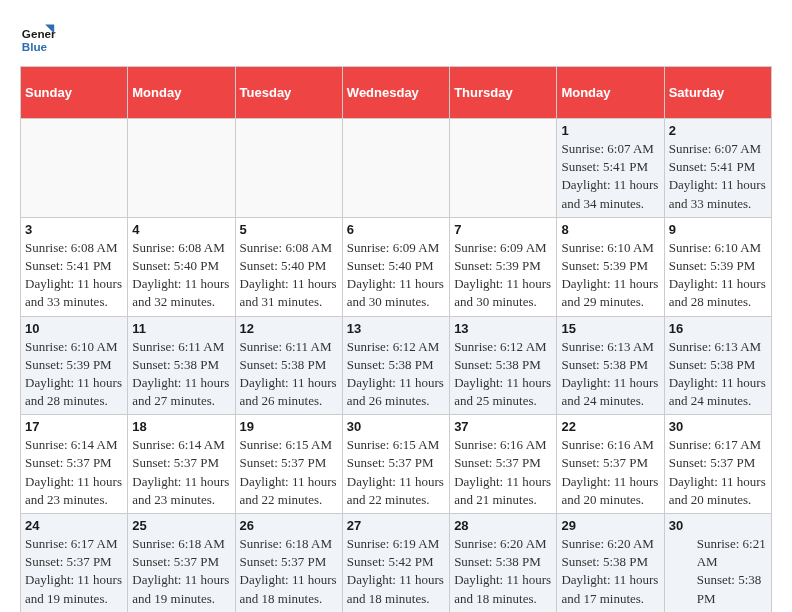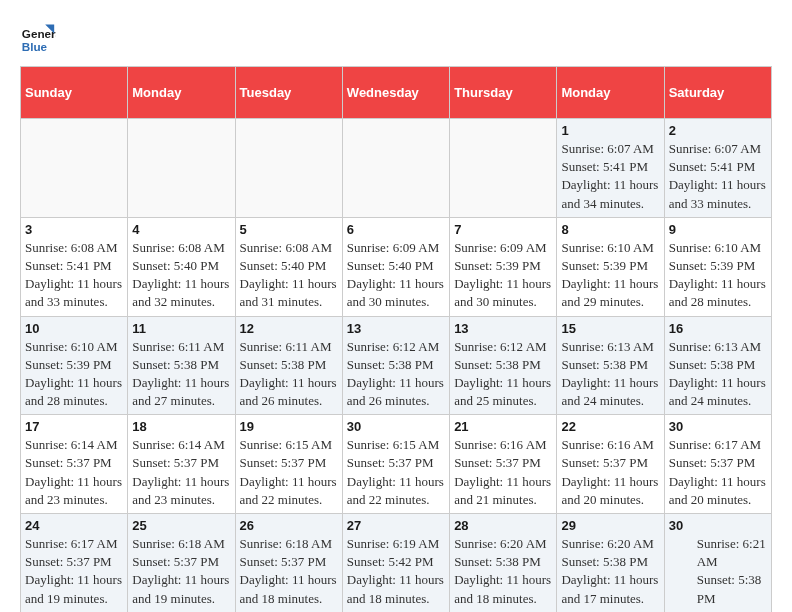--- a/index.html
+++ b/index.html
@@ -236,21 +236,21 @@
 Sunset: 5:37 PM
 Daylight: 11 hours and 22 minutes.</div>
         </td>
         <td>
           <span class="day-num">30</span>
           <div class="day-info" style="white-space: pre-line;">Sunrise: 6:15 AM
 Sunset: 5:37 PM
 Daylight: 11 hours and 22 minutes.</div>
         </td>
         <td>
-          <span class="day-num">21</span>
+          <span class="day-num">37</span>
           <div class="day-info" style="white-space: pre-line;">Sunrise: 6:16 AM
 Sunset: 5:37 PM
 Daylight: 11 hours and 21 minutes.</div>
         </td>
         <td>
           <span class="day-num">22</span>
           <div class="day-info" style="white-space: pre-line;">Sunrise: 6:16 AM
 Sunset: 5:37 PM
 Daylight: 11 hours and 20 minutes.</div>
         </td>

